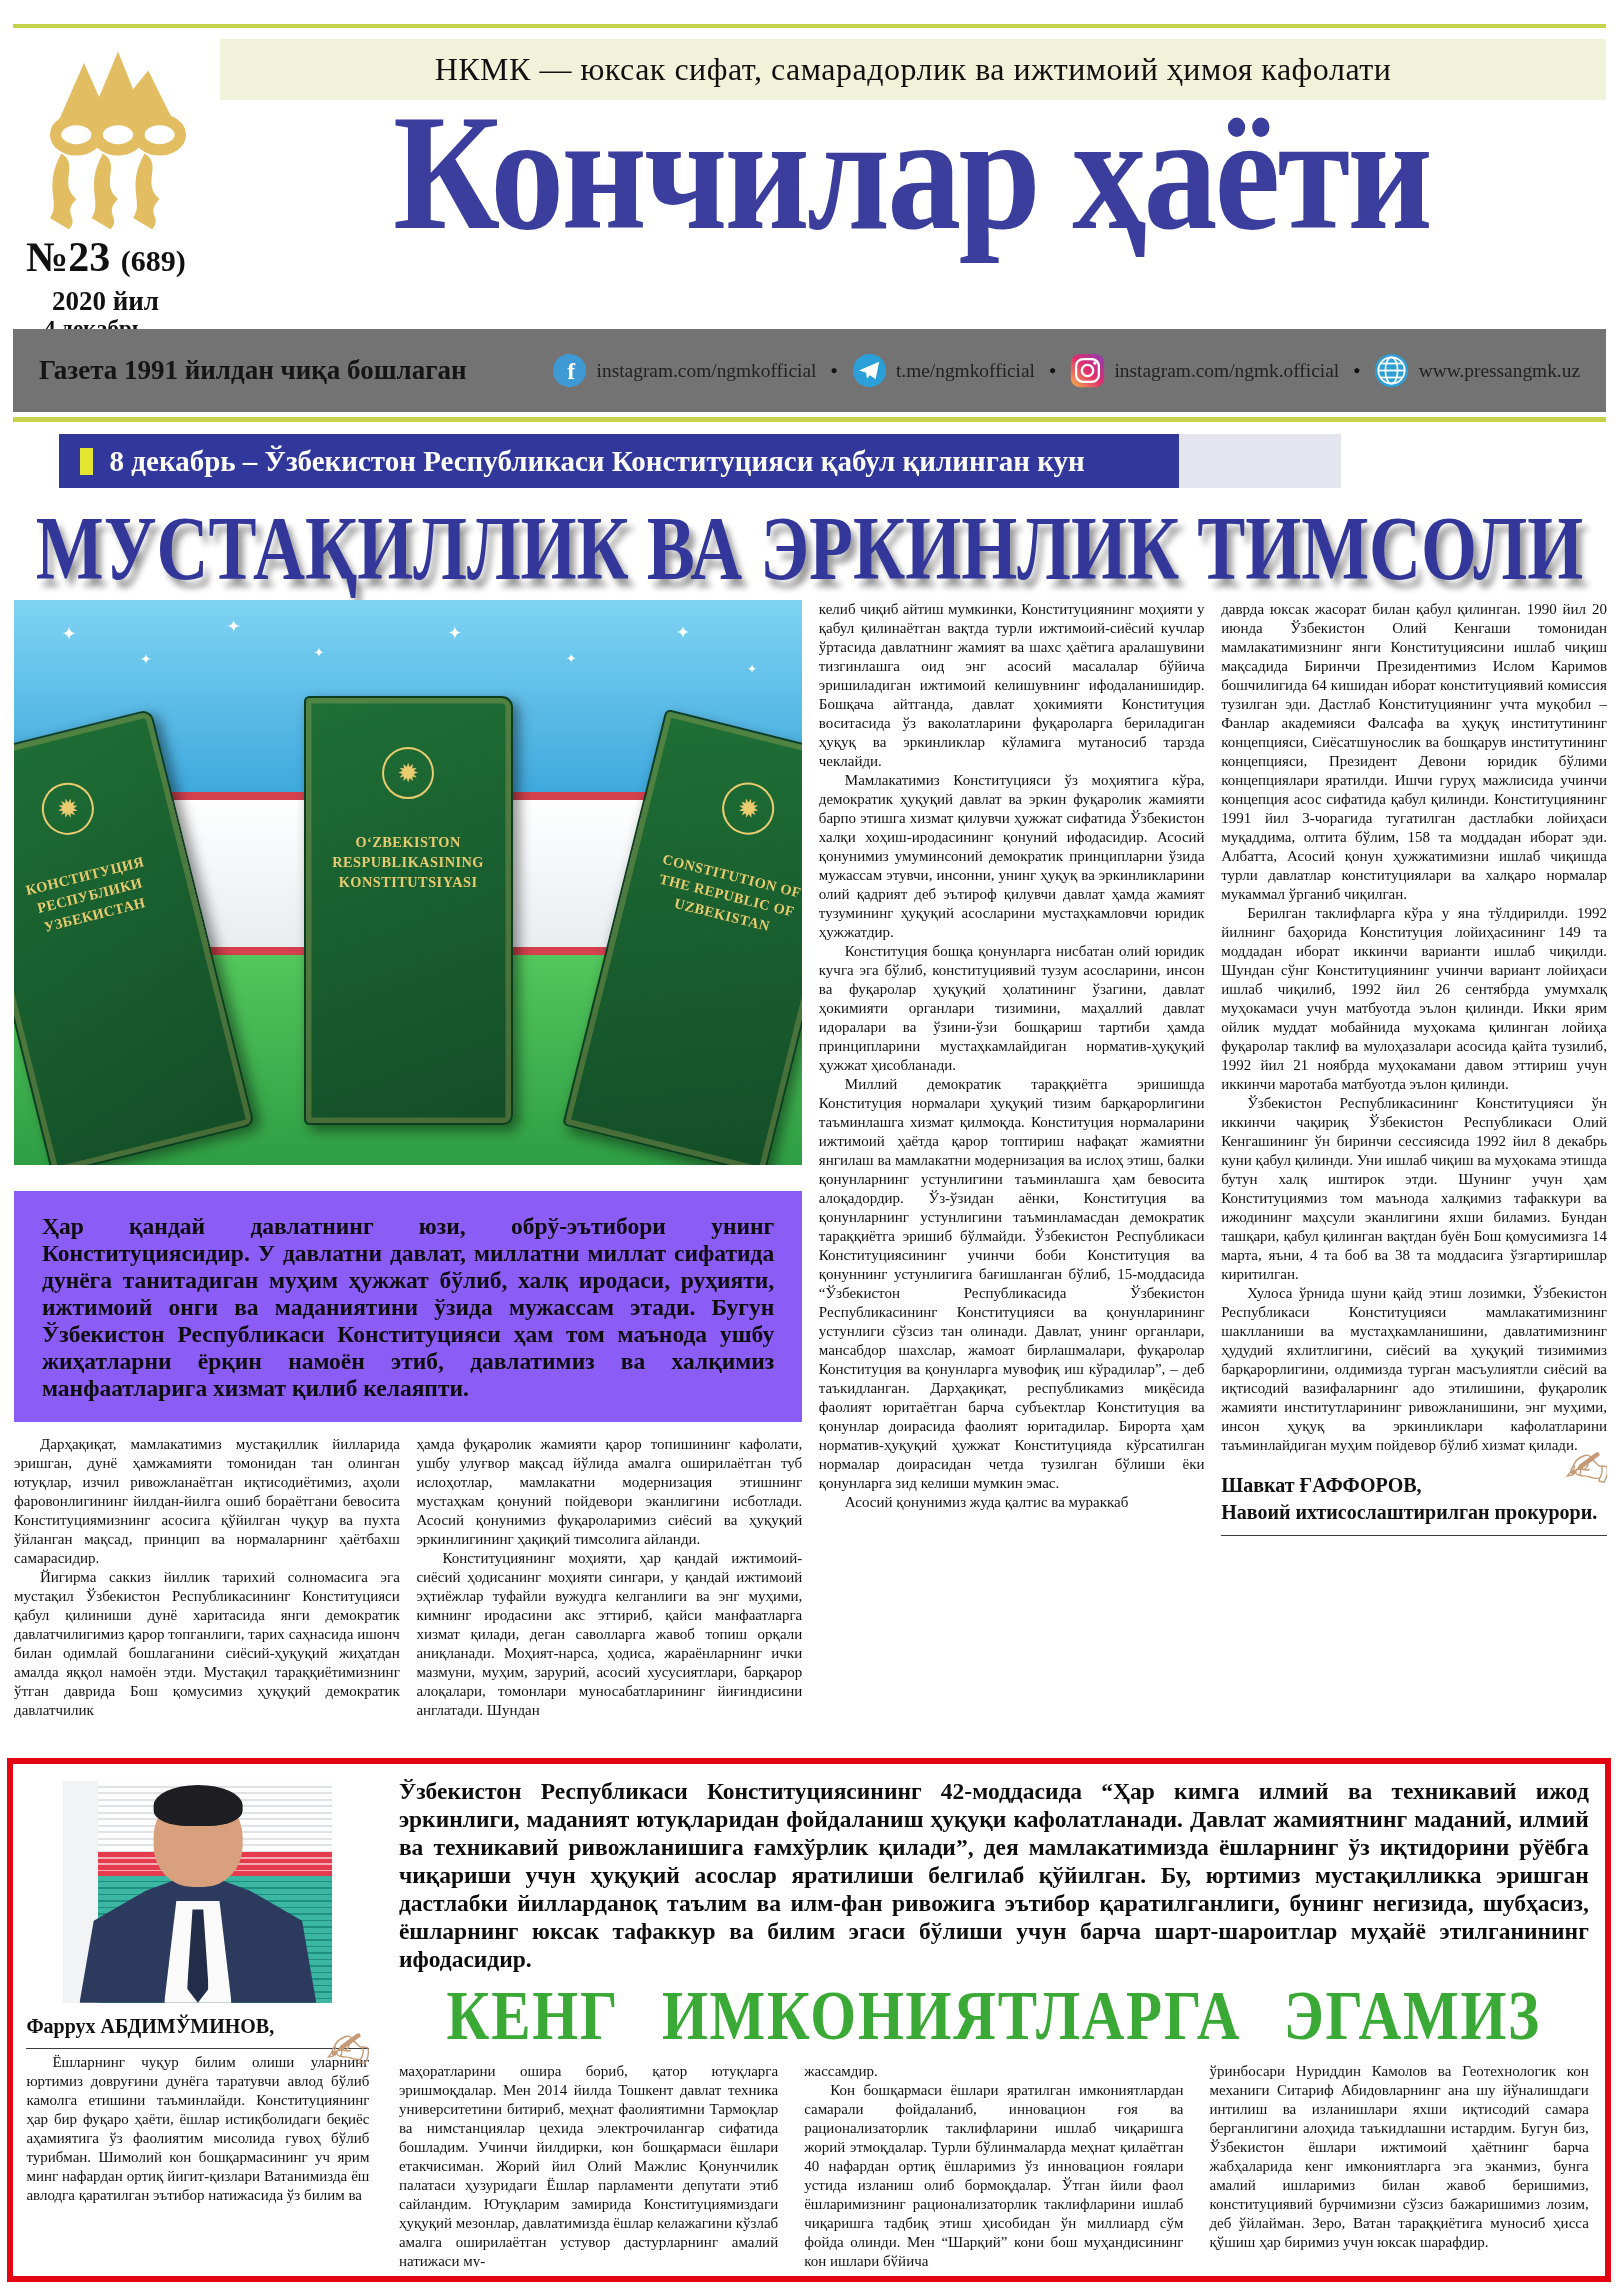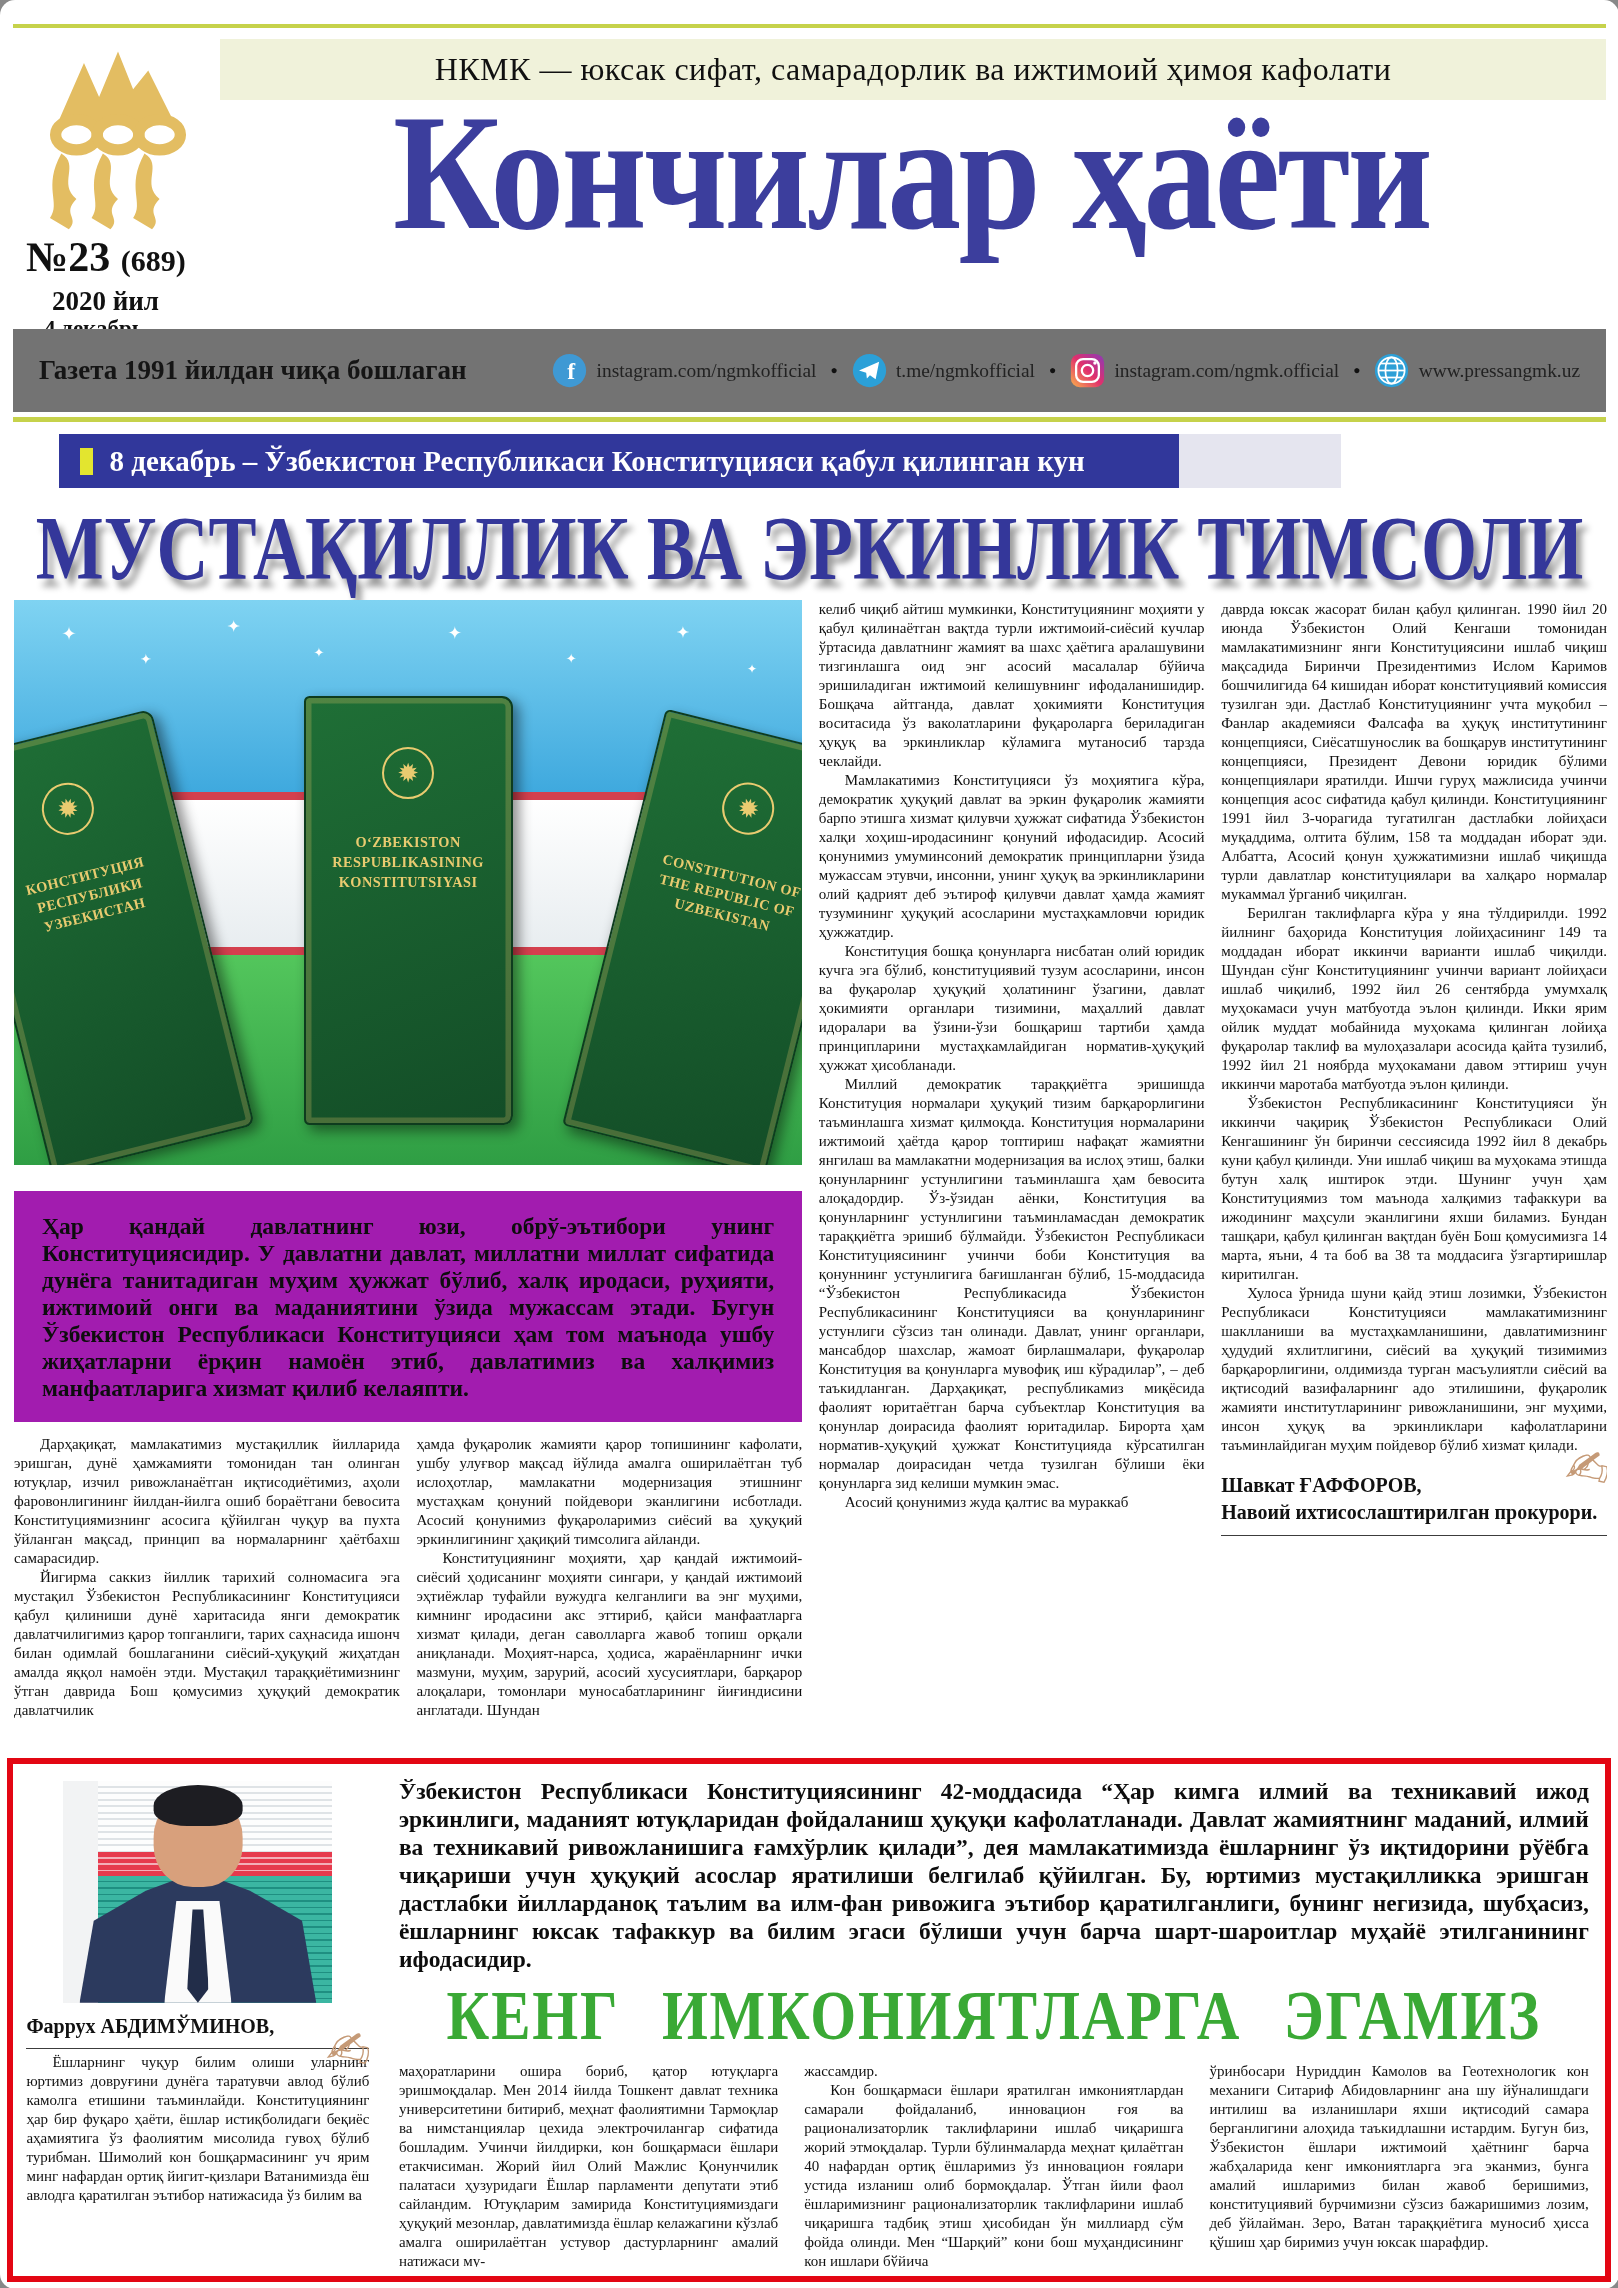--- a/index.html
+++ b/index.html
@@ -1,20 +1,20 @@
 <!DOCTYPE html>
 <html style="font-size:14.8px"><head>
 <meta charset="utf-8">
 <style>
   * { margin:0; padding:0; box-sizing:border-box; }
   html,body { background:#888; }
   .page {
     position:relative; width:1619px; height:2289px; margin:0 auto;
     background:#ffffff; overflow:hidden;
-    font-family:"Liberation Serif", serif; color:#111;border-radius:15px;
+    font-family:"Liberation Serif", serif; color:#111;
   }
   .hrule { position:absolute; left:13px; width:1593px; background:#c6d24b; }
   .rule-top { top:24px; height:3.7px; }
   .rule-mid { top:417px; height:4.6px; }
 
   
   .logo { position:absolute; left:18.5px; top:44px; width:198px; height:189px; }
   .top-banner {
     position:absolute; left:220px; top:39px; width:1386px; height:61px;
     background:#f0f2da; display:flex; align-items:center; justify-content:center;
@@ -88,21 +88,21 @@
     margin-top:24%; width:52px; height:52px; border:2.8px solid #e9cb70; border-radius:50%;
     display:flex; align-items:center; justify-content:center; font-size:26px; color:#e9cb70;
     font-family:"DejaVu Sans",sans-serif;
   }
   .book-title {
     margin-top:16%; width:86%; text-align:center; font-weight:bold;
     font-size:14.3px; line-height:1.4; letter-spacing:0.5px;
   }
 
   .lead-box {
-    margin-top:26px; flex:none; height:231px; background:#a21caf;
+    margin-top:26px; flex:none; height:231px; background:#8b5cf6;
     padding:22px 28px; font-size:23.5px; font-weight:bold; line-height:27px;
     text-align:justify; color:#0d0d0d; overflow:hidden;
   }
   .left-cols { margin-top:13px; flex:1; display:grid; grid-template-columns:1fr 1fr; column-gap:16.6px; overflow:hidden; }
 
   .byline { margin-top:16.6px; padding-bottom:9.2px; border-bottom:1.8px solid #3c3c3c; position:relative; }
   .byline-name, .byline-role { font-size:20px; font-weight:bold; line-height:27px; text-indent:0; }
   .pen-icon {
     position:absolute; right:-3.7px; top:-13px; font-size:52px; color:#c59a77;
     font-family:"DejaVu Sans",sans-serif; transform:rotate(12deg);

